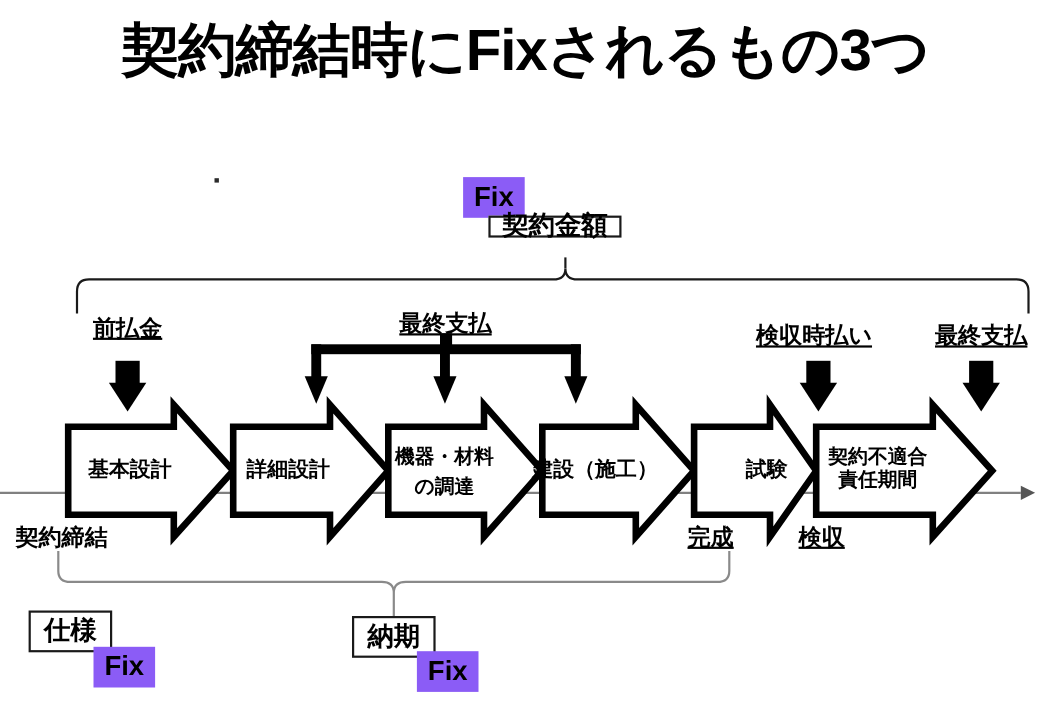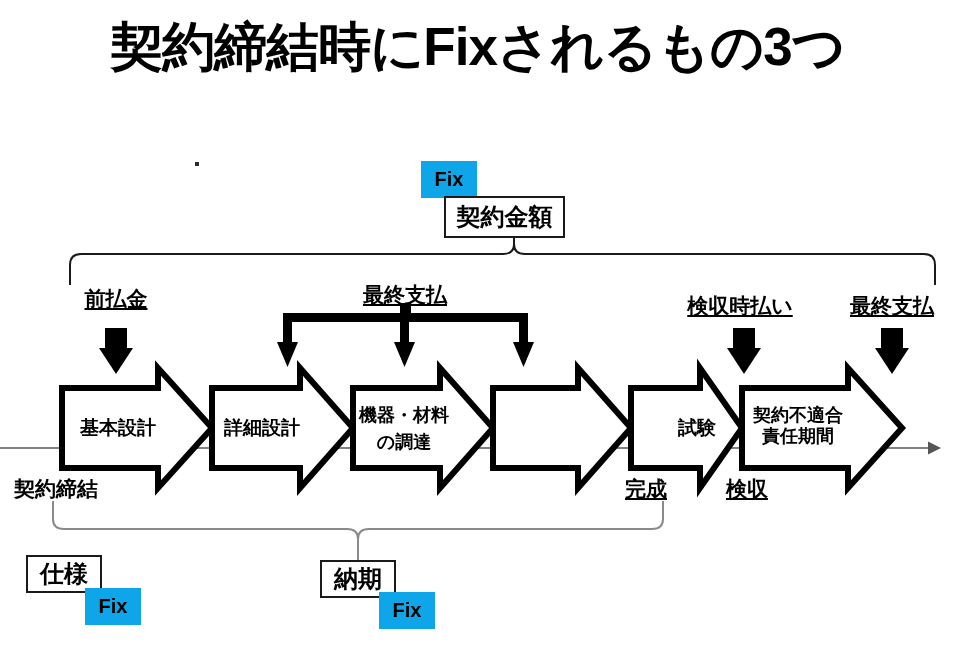--- a/index.html
+++ b/index.html
@@ -41,22 +41,22 @@
 
   
   .boxlbl{
     position:absolute;background:#ffffff;border:2.5px solid #1a1a1a;
     font-size:24px;font-weight:bold;line-height:1;
     display:flex;align-items:center;justify-content:center;
     box-sizing:border-box;
   }
   
   .fixchip{
-    position:absolute;background:#0ea5e9;color:#000;
-    font-size:20px;font-weight:bold;
+    position:absolute;background:#8b5cf6;color:#000;
+    font-size:25px;font-weight:bold;
     display:flex;align-items:center;justify-content:center;
     box-sizing:border-box;letter-spacing:0px;
   }
   .dot{position:absolute;width:4px;height:4px;background:#2b2b2b;}
 </style>
 </head>
 <body>
 
 <div id="stage">
 
@@ -127,31 +127,32 @@
   <div class="lbl pay c" style="left:405px;top:283px;">最終支払</div>
   <div class="lbl pay c" style="left:740px;top:294px;">検収時払い</div>
   <div class="lbl pay c" style="left:892px;top:294px;">最終支払</div>
 
   <div class="chev-txt" style="left:118px;top:428px;">基本設計</div>
   <div class="chev-txt" style="left:262px;top:428px;">詳細設計</div>
 
   <div class="chev-txt sm" style="left:404px;top:415px;">機器・材料</div>
   <div class="chev-txt sm" style="left:404px;top:442px;">の調達</div>
 
+  <div class="chev-txt" style="left:541px;top:428px;">建設（施工）</div>
   <div class="chev-txt" style="left:669px;top:428px;margin-left:28px;">試験</div>
 
   <div class="chev-txt sm" style="left:798px;top:415px;">契約不適合</div>
   <div class="chev-txt sm" style="left:798px;top:436px;">責任期間</div>
 
   <div class="lbl ms" style="left:14px;top:477px;">契約締結</div>
   <div class="lbl ms c" style="left:646px;top:477px;">完成</div>
   <div class="lbl ms c" style="left:747px;top:477px;">検収</div>
 
   <div class="fixchip" style="left:421px;top:161px;width:56px;height:37px;">Fix</div>
-  <div class="boxlbl" style="left:444px;top:196px;width:121px;height:42px;">契約金額</div>
+  <div class="boxlbl" style="left:444px;top:196px;width:121px;height:20px;">契約金額</div>
 
   <div class="boxlbl" style="left:26px;top:555px;width:76px;height:38px;">仕様</div>
   <div class="fixchip" style="left:85px;top:588px;width:56px;height:37px;">Fix</div>
 
   <div class="boxlbl" style="left:320px;top:560px;width:76px;height:38px;">納期</div>
   <div class="fixchip" style="left:379px;top:592px;width:56px;height:37px;">Fix</div>
 
 </div>
 
 </body></html>

